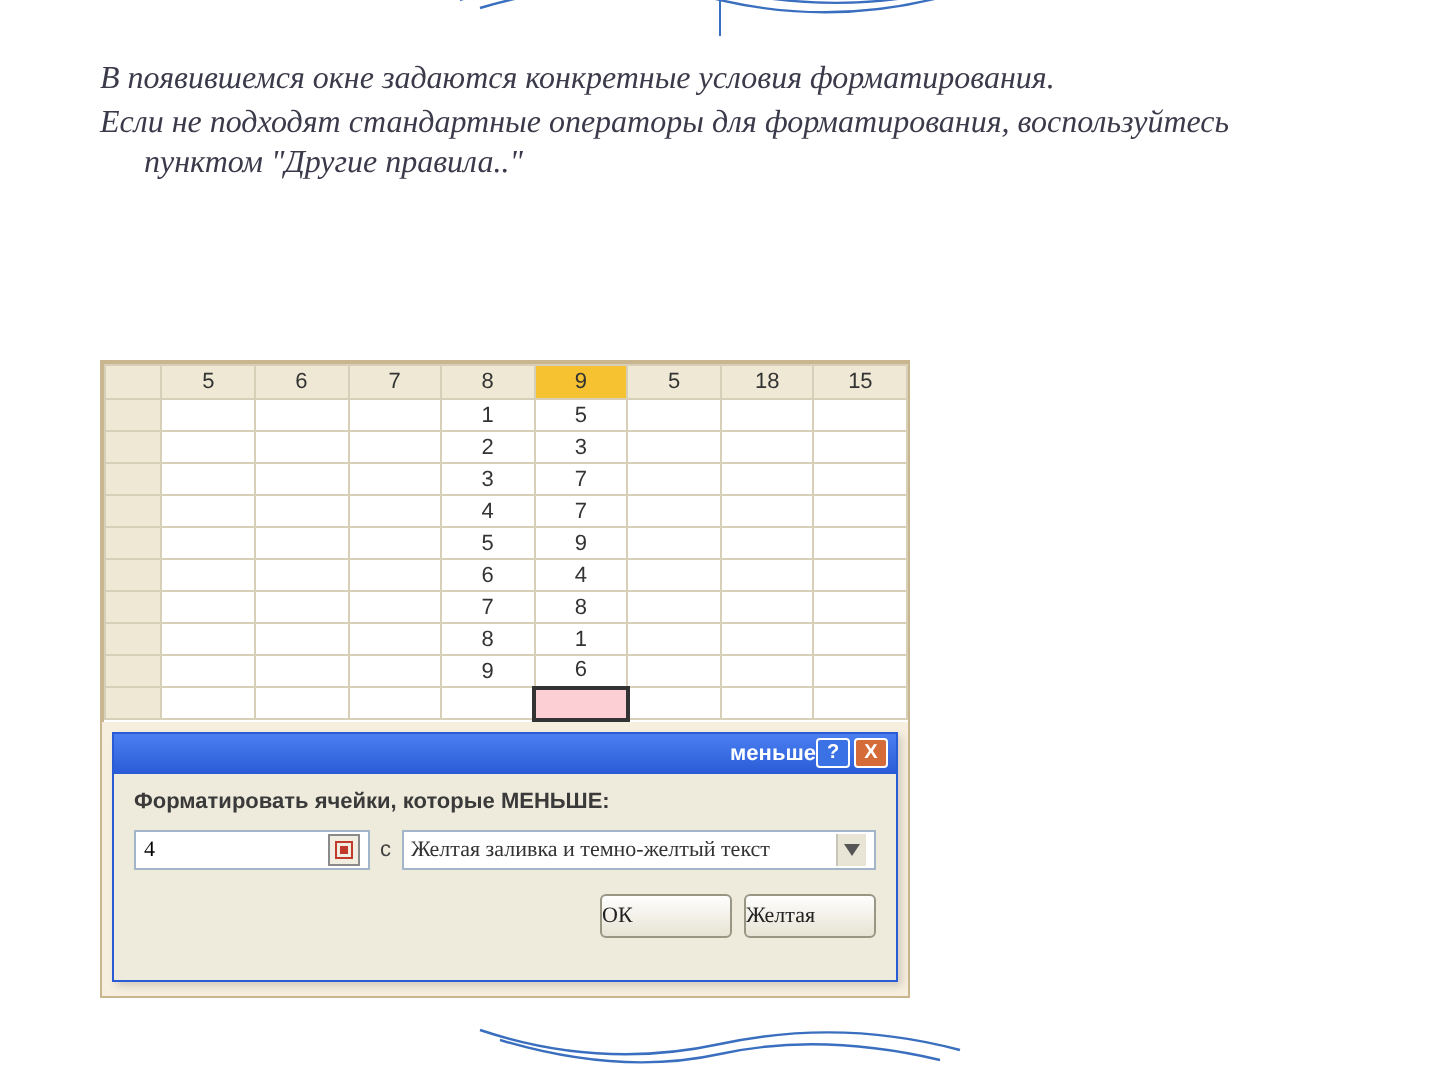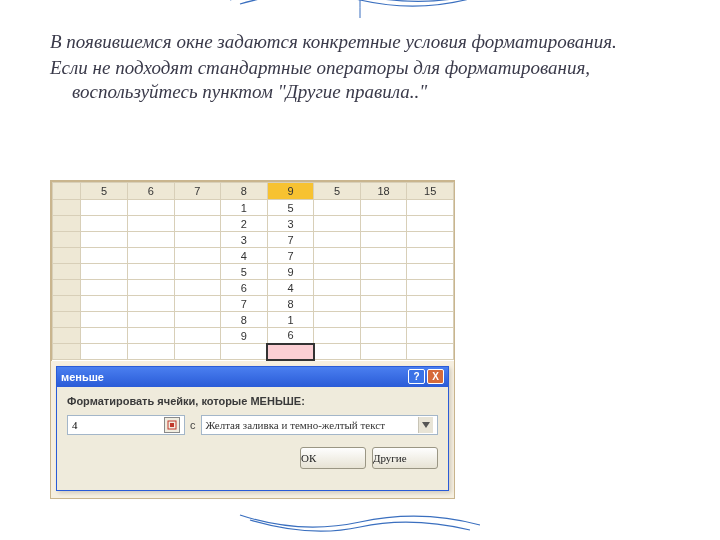--- a/index.html
+++ b/index.html
@@ -14,21 +14,21 @@
   .top-decor {
     position: absolute;
     top: -40px;
     left: 50%;
     transform: translateX(-50%);
     width: 300px;
     height: 60px;
   }
   .slide-text {
     padding: 30px 50px 10px 50px;
-    font-size: 19px;
+    font-size: 16px;
     font-style: italic;
     color: #3a3a4a;
     line-height: 1.25;
   }
   .slide-text p { margin-bottom: 2px; text-indent: -22px; padding-left: 22px; }
   .screenshot {
     position: absolute;
     left: 50px;
     top: 180px;
     width: 405px;
@@ -67,21 +67,21 @@
   .dlg {
     border:1px solid #2a5bd7;
     font: 11px Tahoma, Arial, sans-serif;
     box-shadow: 2px 2px 4px rgba(0,0,0,0.15);
   }
   .dlg-title {
     background: linear-gradient(#4a7ff0,#2a5bd7);
     color:#fff;
     padding:6px 4px;
     display:flex;
-    justify-content:space-between;
+    justify-content:flex-end;
     align-items:center;
     font-weight:bold;
     height:20px;
   }
   .dlg-title .btns { display:flex; gap:2px; }
   .dlg-title .winbtn {
     width:17px; height:15px;
     background:#d66b3a;
     border:1px solid #fff;
     border-radius:2px;
@@ -325,21 +325,21 @@
             <span>Желтая заливка и темно-желтый текст</span>
             <span class="chev">
               <svg width="8" height="6" viewBox="0 0 8 6">
                   <path d="M0 0 L8 0 L4 6 Z" fill="#555"></path>
                 </svg>
             </span>
           </div>
         </div>
         <div class="dlg-buttons">
           <div class="dlg-btn">ОК</div>
-          <div class="dlg-btn">Другие</div>
+          <div class="dlg-btn">Желтая</div>
         </div>
       </div>
     </div>
   </div>
 
 </div>
 
 <svg class="bottom-decor" width="300" height="50" viewBox="0 0 300 50">
   <path d="M30 15 Q90 35 150 22 Q210 9 270 25" stroke="#3a6fbf" stroke-width="1.2" fill="none"></path>
   <path d="M40 20 Q100 38 150 27 Q200 16 260 30" stroke="#3a6fbf" stroke-width="1.2" fill="none"></path>

